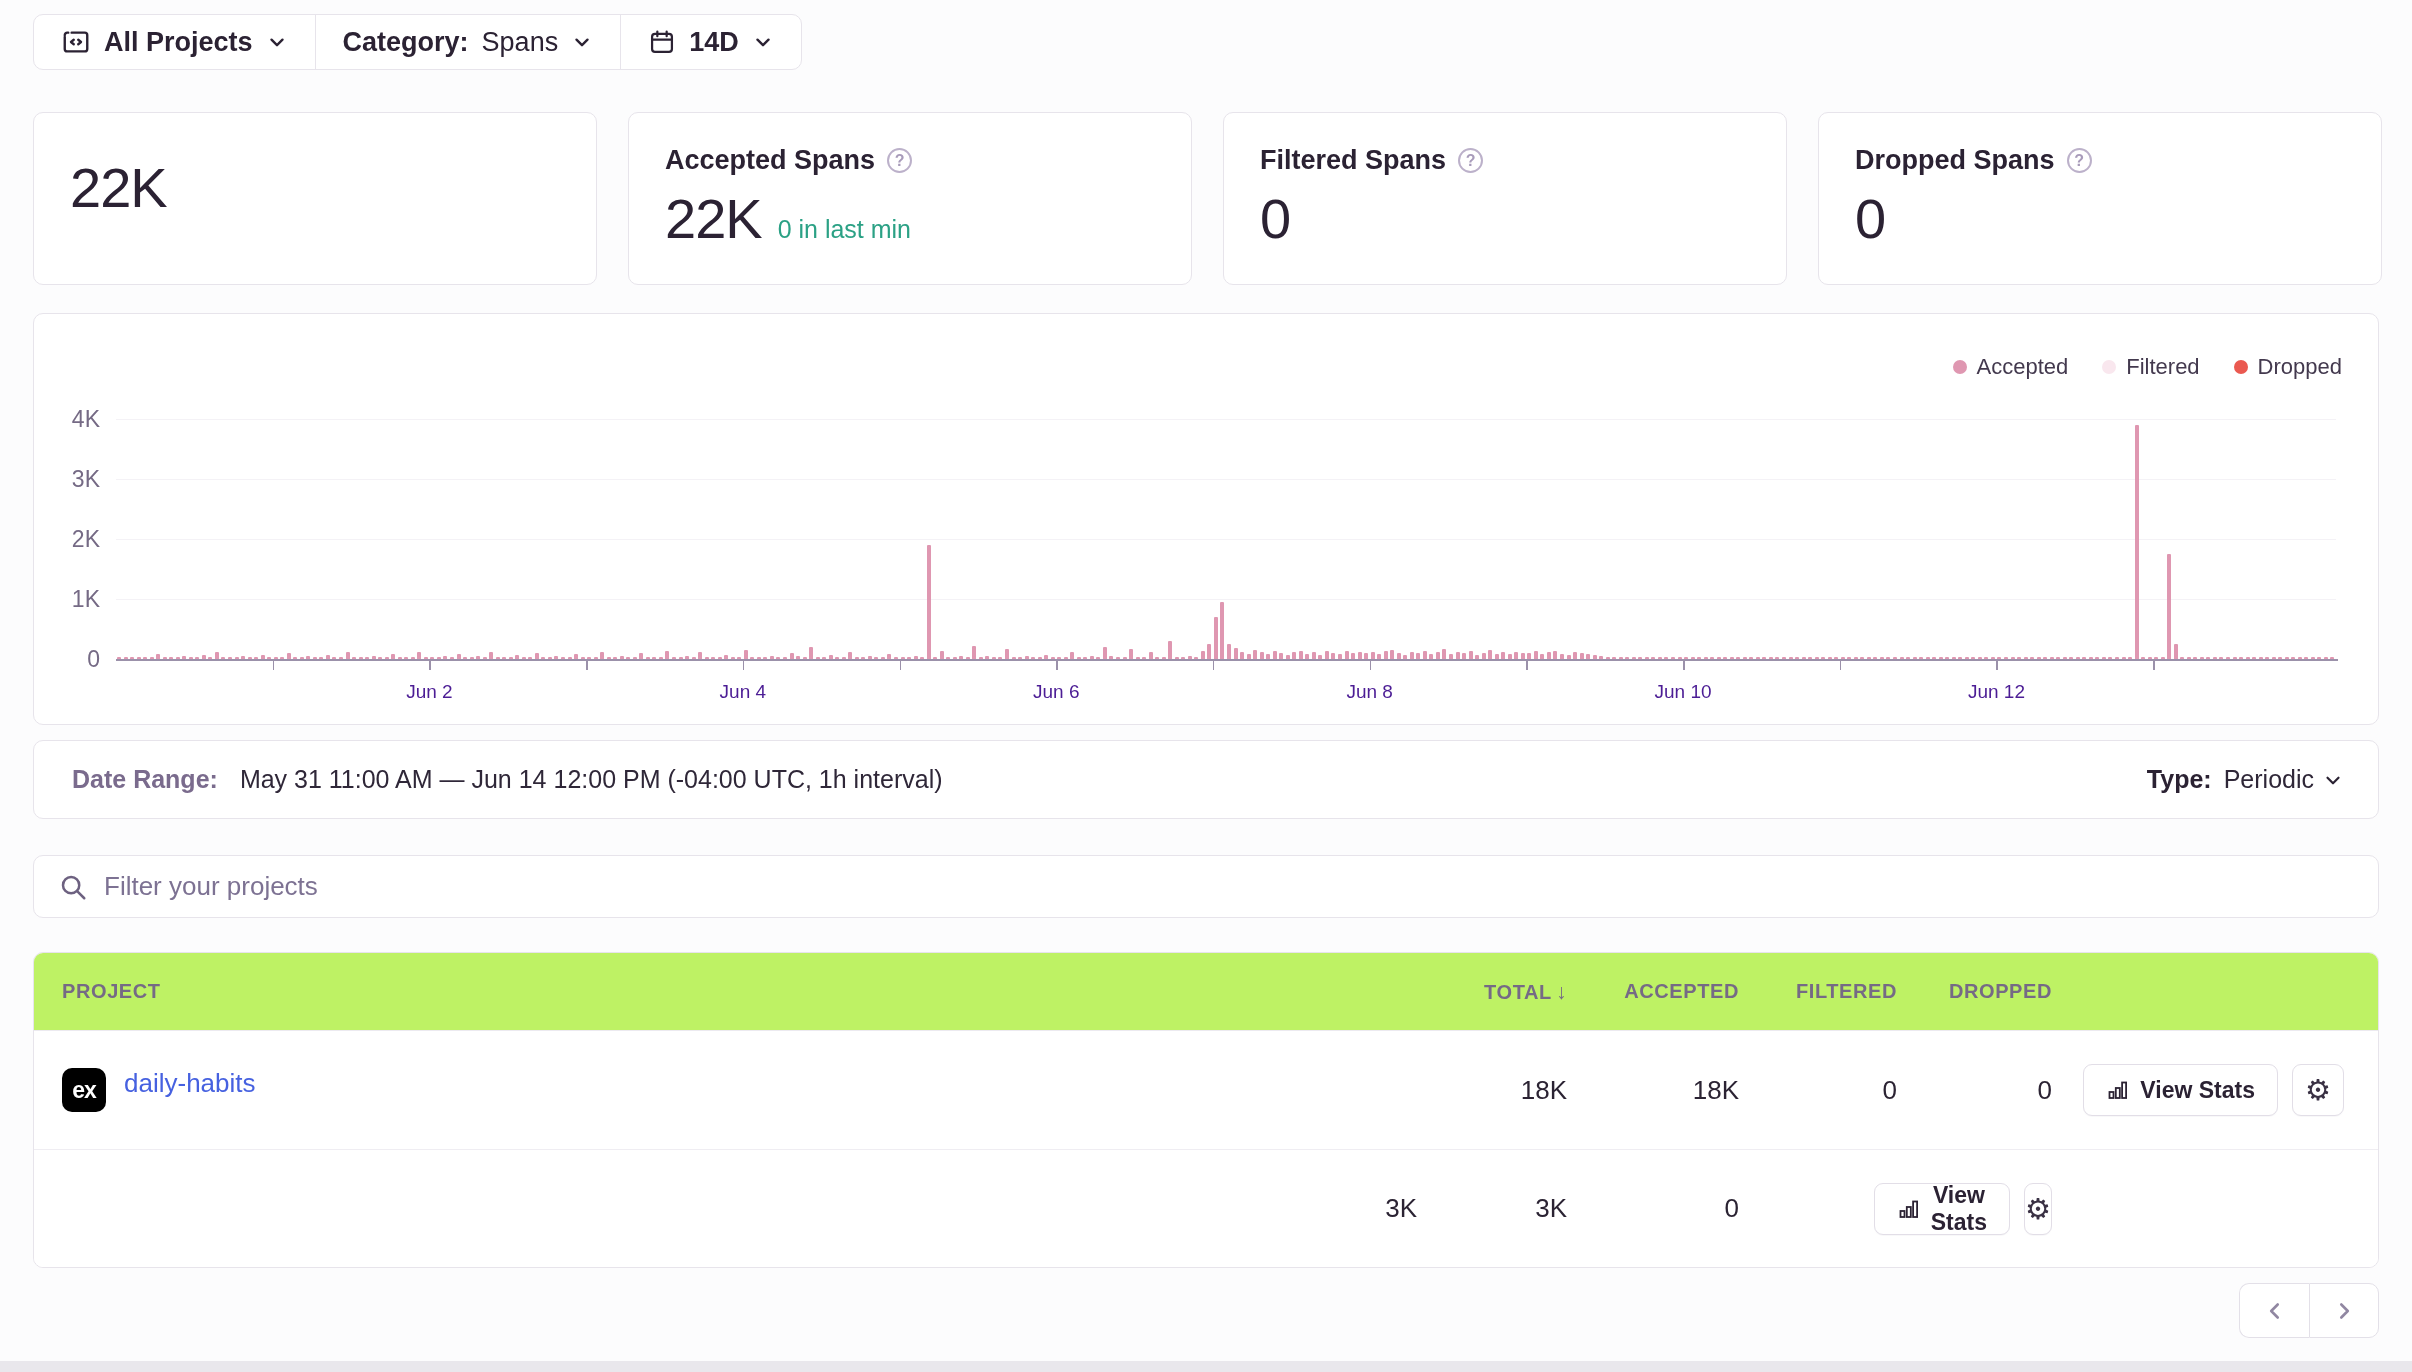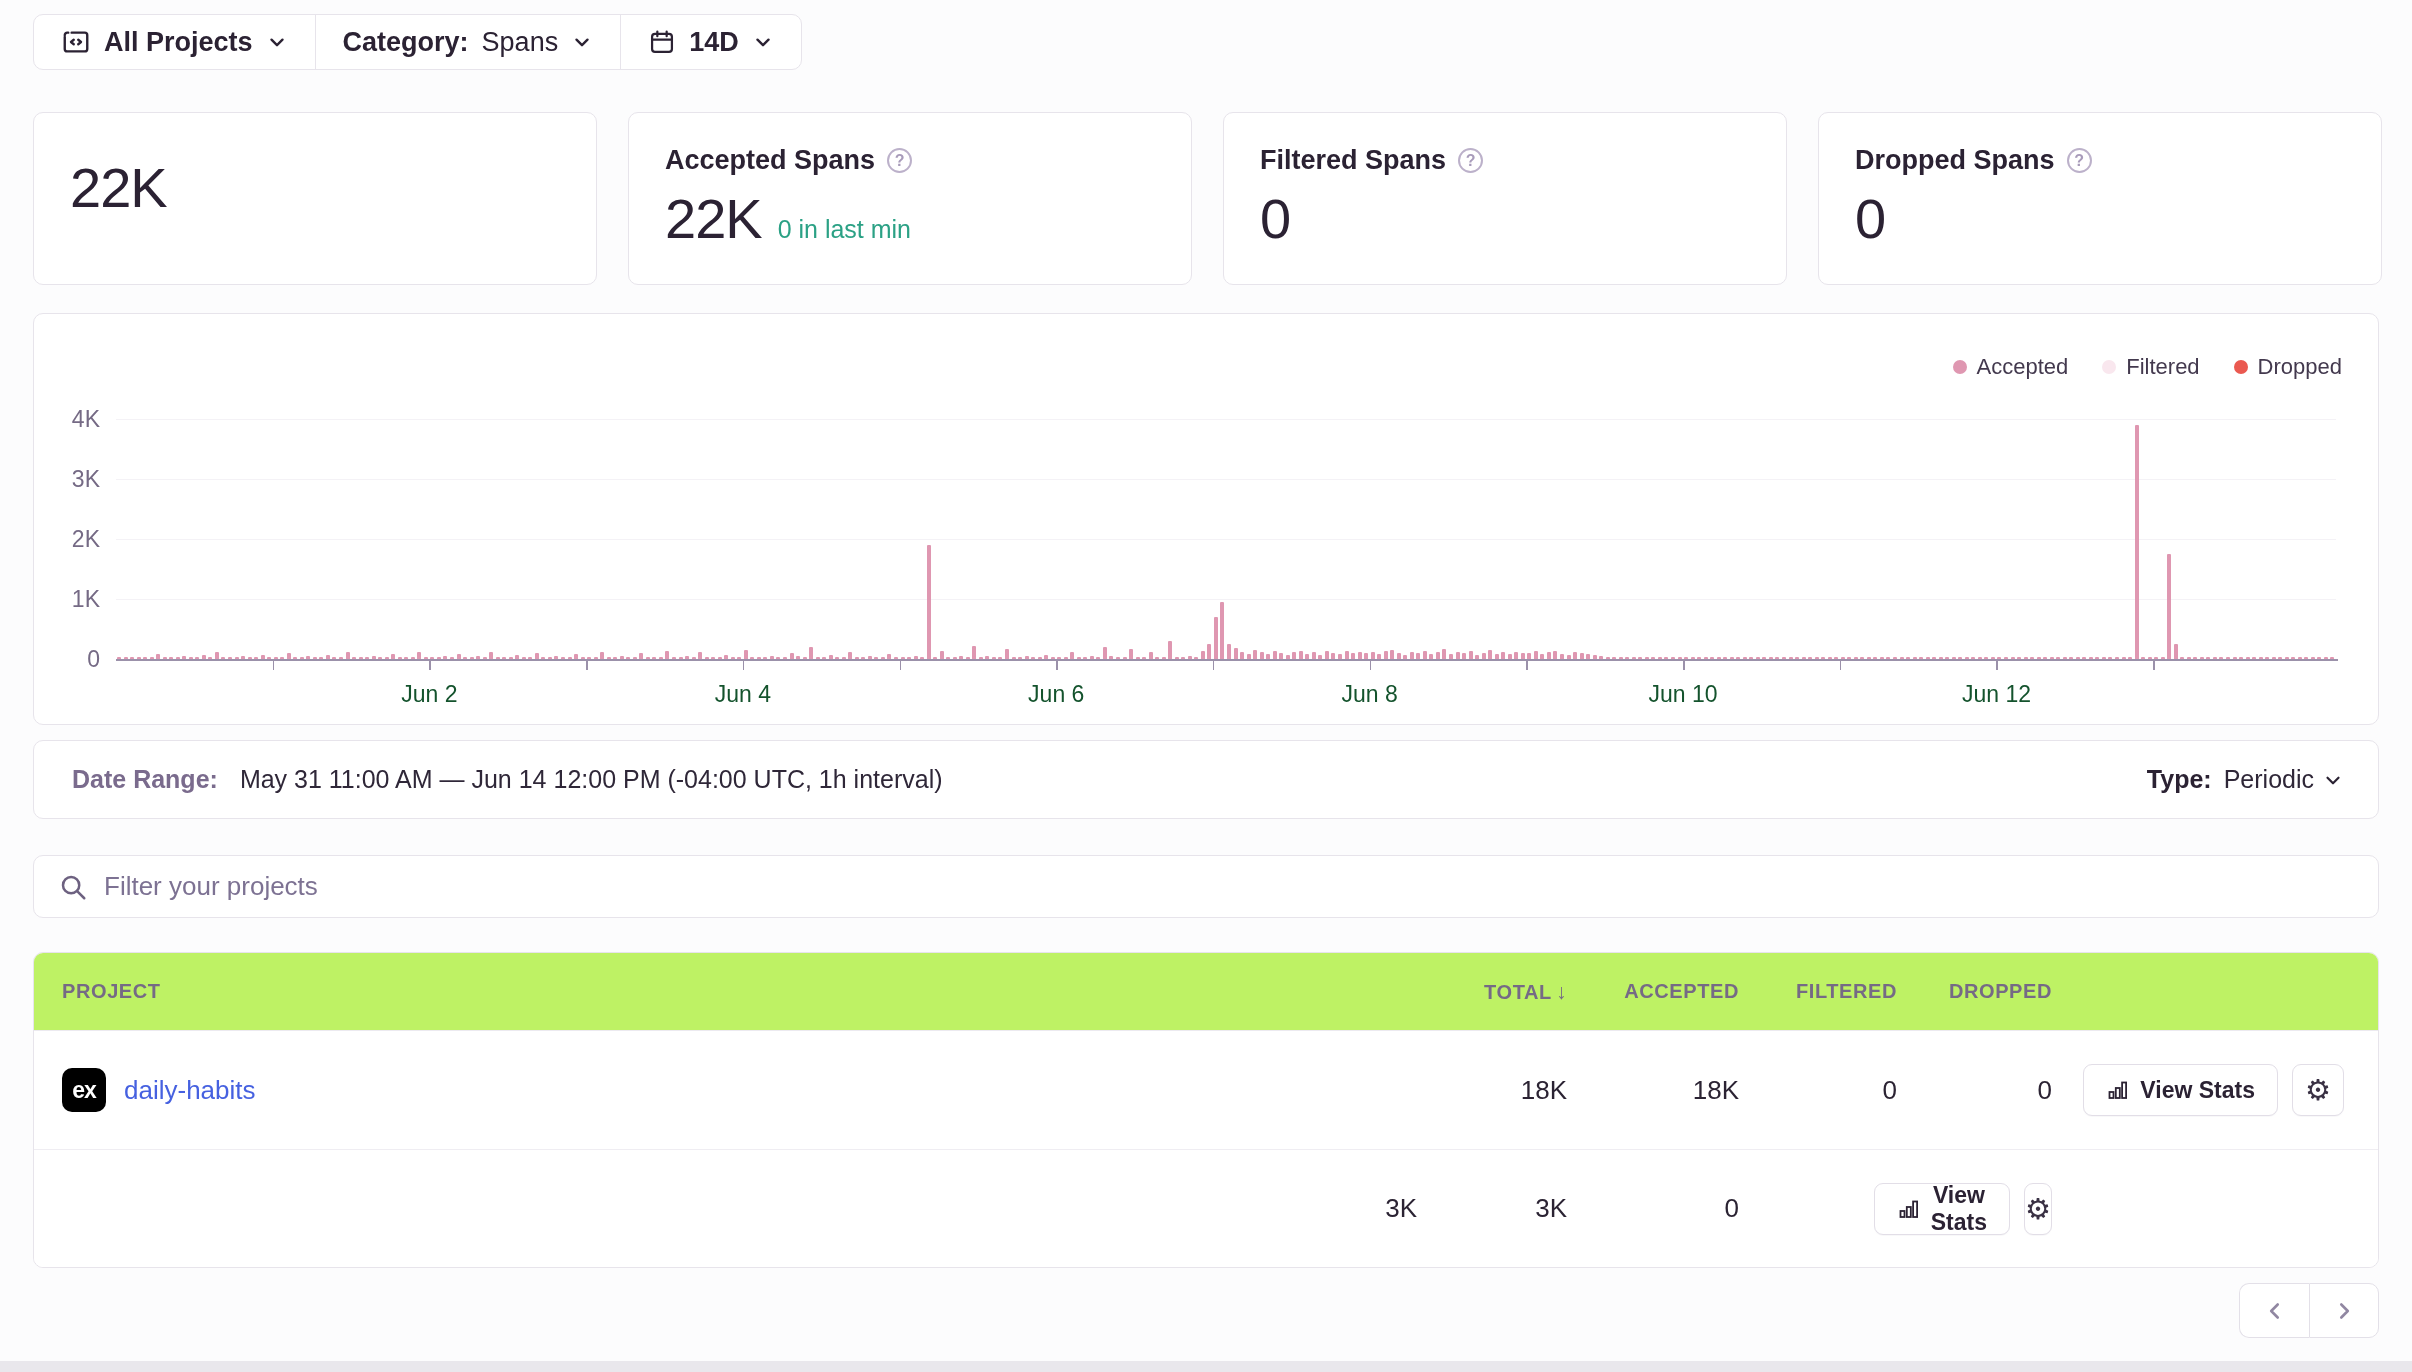--- a/index.html
+++ b/index.html
@@ -27,21 +27,21 @@
   .stat-sub { font-size:25px; color:#2ba185; font-weight:500; }
 
   
   .chart-card { position:absolute; left:33px; top:313px; width:2346px; height:412px; }
   .legend { position:absolute; top:40px; right:36px; display:flex; align-items:center; gap:34px; }
   .legend-item { display:flex; align-items:center; gap:10px; cursor:pointer; }
   .legend-dot { width:14px; height:14px; border-radius:50%; }
   .legend-label { font-size:22px; color:#43394e; }
   .gridline { position:absolute; height:1px; background:#f4f2f6; left:82px; width:2220px; }
   .ylabel { position:absolute; left:0; width:66px; text-align:right; font-size:23px; color:#756a85; }
-  .xlabel { position:absolute; font-size:23px; color:#14532d; transform:translateX(-50%); }
+  .xlabel { position:absolute; font-size:19px; color:#4c1d95; transform:translateX(-50%); }
   .axis-line { position:absolute; left:82px; top:345px; width:2222px; height:2px; background:#9b91aa; }
   .tickmark { position:absolute; width:1.5px; height:9px; top:347px; background:#9b91aa; }
   #bars { position:absolute; left:82px; top:105px; width:2220px; height:240px; }
   .bar { position:absolute; bottom:0; width:4px; border-radius:1px 1px 0 0; }
 
   
   .range-bar { position:absolute; left:33px; top:740px; width:2346px; height:79px; display:flex; align-items:center; padding:0 34px 0 38px; }
   .range-label { font-size:25px; font-weight:700; color:#7a6b8d; }
   .range-value { font-size:25px; color:#2f2738; margin-left:22px; }
   .range-type { margin-left:auto; display:flex; align-items:center; gap:8px; cursor:pointer; }
@@ -55,21 +55,21 @@
 
   
   .table-card { position:absolute; left:33px; top:952px; width:2346px; overflow:hidden; }
   .t-grid { display:grid; grid-template-columns:1fr 150px 172px 158px 155px 292px; align-items:center; padding:0 34px 0 28px; }
   .t-head { background:#bef264; height:78px; border-bottom:1px solid #eceaf0; }
   .t-head .th { font-size:20px; font-weight:700; letter-spacing:0.6px; color:#756a85; text-align:right; }
   .t-head .th.first { text-align:left; }
   .sort-arrow { font-size:21px; font-weight:400; margin-left:4px; color:#756a85; }
   .t-row { height:118px; background:#fff; }
   .t-row + .t-row { border-top:1px solid #efedf2; }
-  .proj-cell { display:flex; align-items:center; gap:18px; }
+  .proj-cell { display:flex; gap:18px; }
   .platform-badge { width:44px; height:44px; border-radius:10px; display:flex; align-items:center; justify-content:center; }
   .platform-badge.express { background:#000; color:#fff; font-size:23px; font-weight:700; letter-spacing:-1px; }
   .platform-badge.react { background:#16181d; }
   .proj-link { font-size:26px; color:#4661e0; text-decoration:none; cursor:pointer; }
   .num-cell { font-size:26px; color:#2b2333; text-align:right; }
   .actions-cell { display:flex; align-items:center; justify-content:flex-end; gap:14px; }
   .btn { display:flex; align-items:center; justify-content:center; gap:10px; background:#fff; border:1px solid #e2dee7; border-radius:9px; cursor:pointer; font-family:inherit; box-shadow:0 1px 1px rgba(40,30,60,0.03); }
   .view-stats-btn { height:52px; padding:0 22px; font-size:23px; font-weight:700; color:#2b2233; }
   .gear-btn { width:52px; height:52px; font-size:29px; color:#3a3144; }
 

